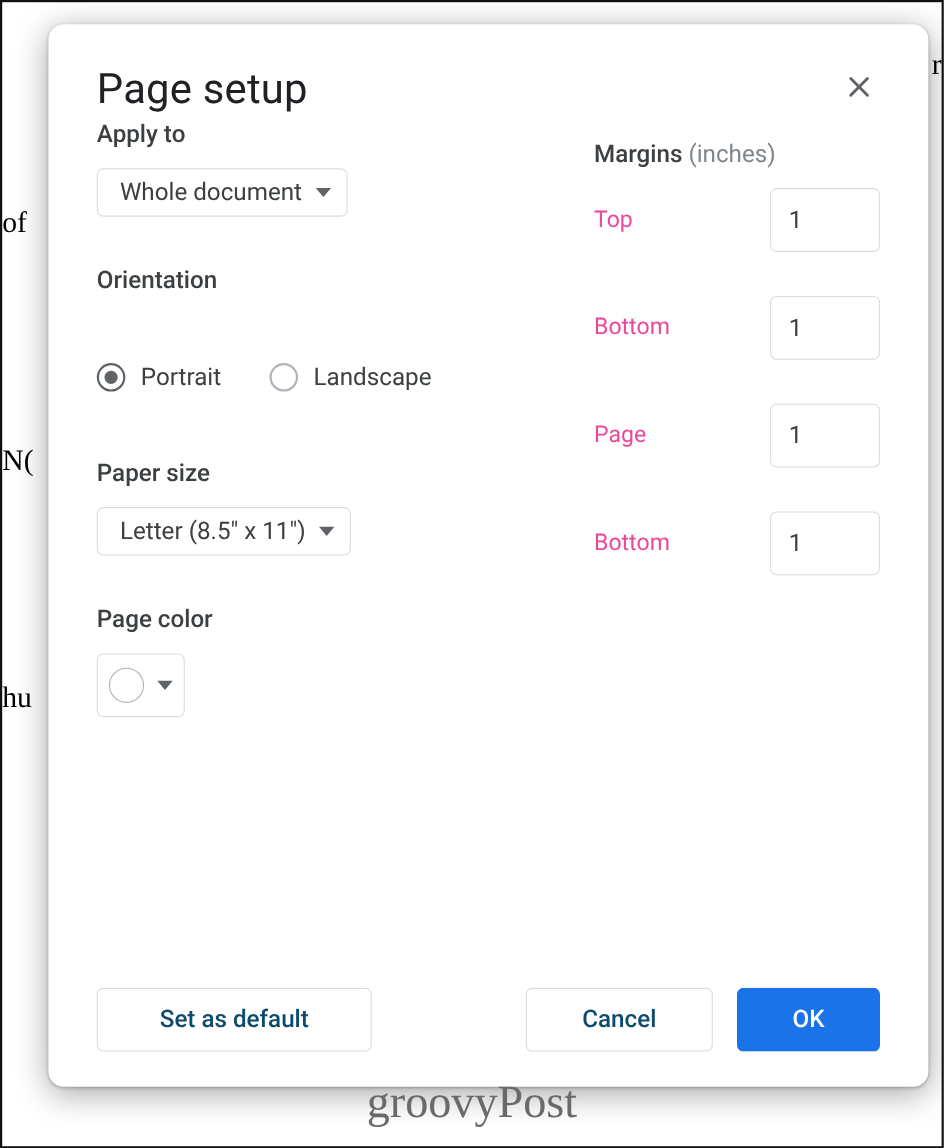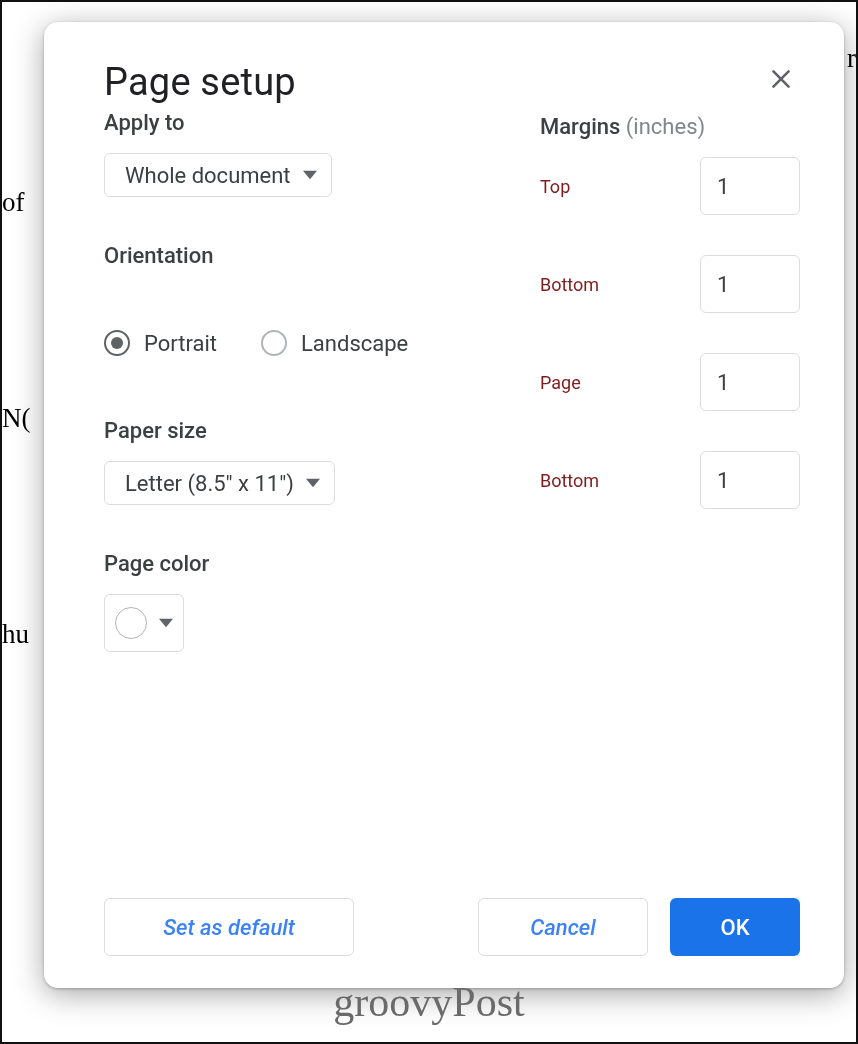--- a/index.html
+++ b/index.html
@@ -47,21 +47,21 @@
   
   .dialog {
     position: absolute;
     top: 20px;
     left: 42px;
     width: 800px;
     height: 966px;
     background: #fff;
     border-radius: 14px;
     box-shadow: 0 6px 30px rgba(0,0,0,0.35), 0 1px 3px rgba(0,0,0,0.25);
-    padding: 38px 44px 32px 60px;
+    padding: 38px 44px 32px 44px;
     display: flex;
     flex-direction: column;
   }
   .dlg-header {
     display: flex;
     align-items: flex-start;
     justify-content: space-between;
   }
   .dlg-title {
     font-size: 38px;
@@ -167,22 +167,22 @@
 
   
   .margin-row {
     display: flex;
     align-items: center;
     justify-content: space-between;
     margin-bottom: 40px;
   }
   .margin-row:first-of-type { margin-top: 2px; }
   .margin-label {
-    font-size: 18px;
-    color: #7f1d1d;
+    font-size: 21px;
+    color: #ec4899;
   }
   .margin-input {
     width: 100px;
     height: 58px;
     border: 1px solid #dadce0;
     border-radius: 6px;
     font-size: 22px;
     color: #3c4043;
     text-align: left;
     padding: 0 16px;
@@ -207,24 +207,23 @@
     display: inline-flex;
     align-items: center;
     justify-content: center;
     cursor: pointer;
     user-select: none;
     border: 1px solid transparent;
     padding: 0 28px;
   }
   .btn.outline {
     border-color: #dadce0;
-    color: #3b82f6;
+    color: #0c4a6e;
     background: #fff;
     min-width: 170px;
-    font-style: italic;
   }
   .btn.cancel { min-width: 170px; }
   .btn.primary {
     background: #1a73e8;
     color: #fff;
     min-width: 130px;
   }
   .btn.default-left { min-width: 250px; }
 
   .caret svg { width: 14px; height: 14px; display:block; }
@@ -321,21 +320,21 @@
           <span class="color-swatch" style="background:#ffffff;"></span>
           <span class="caret">
             <svg viewBox="0 0 10 6">
                 <path d="M0 0 L5 6 L10 0 Z" fill="currentColor"></path>
               </svg>
           </span>
         </div>
       </div>
 
       <div class="col-right">
-        <div class="section-label" style="margin-top:4px">
+        <div class="section-label" style="margin-top:18px">
           <span>Margins</span>
           <span class="unit">(inches)</span>
         </div>
 
         <div class="margin-row">
           <span class="margin-label">Top</span>
           <input class="margin-input" value="1" style="">
         </div>
         <div class="margin-row">
           <span class="margin-label">Bottom</span>

